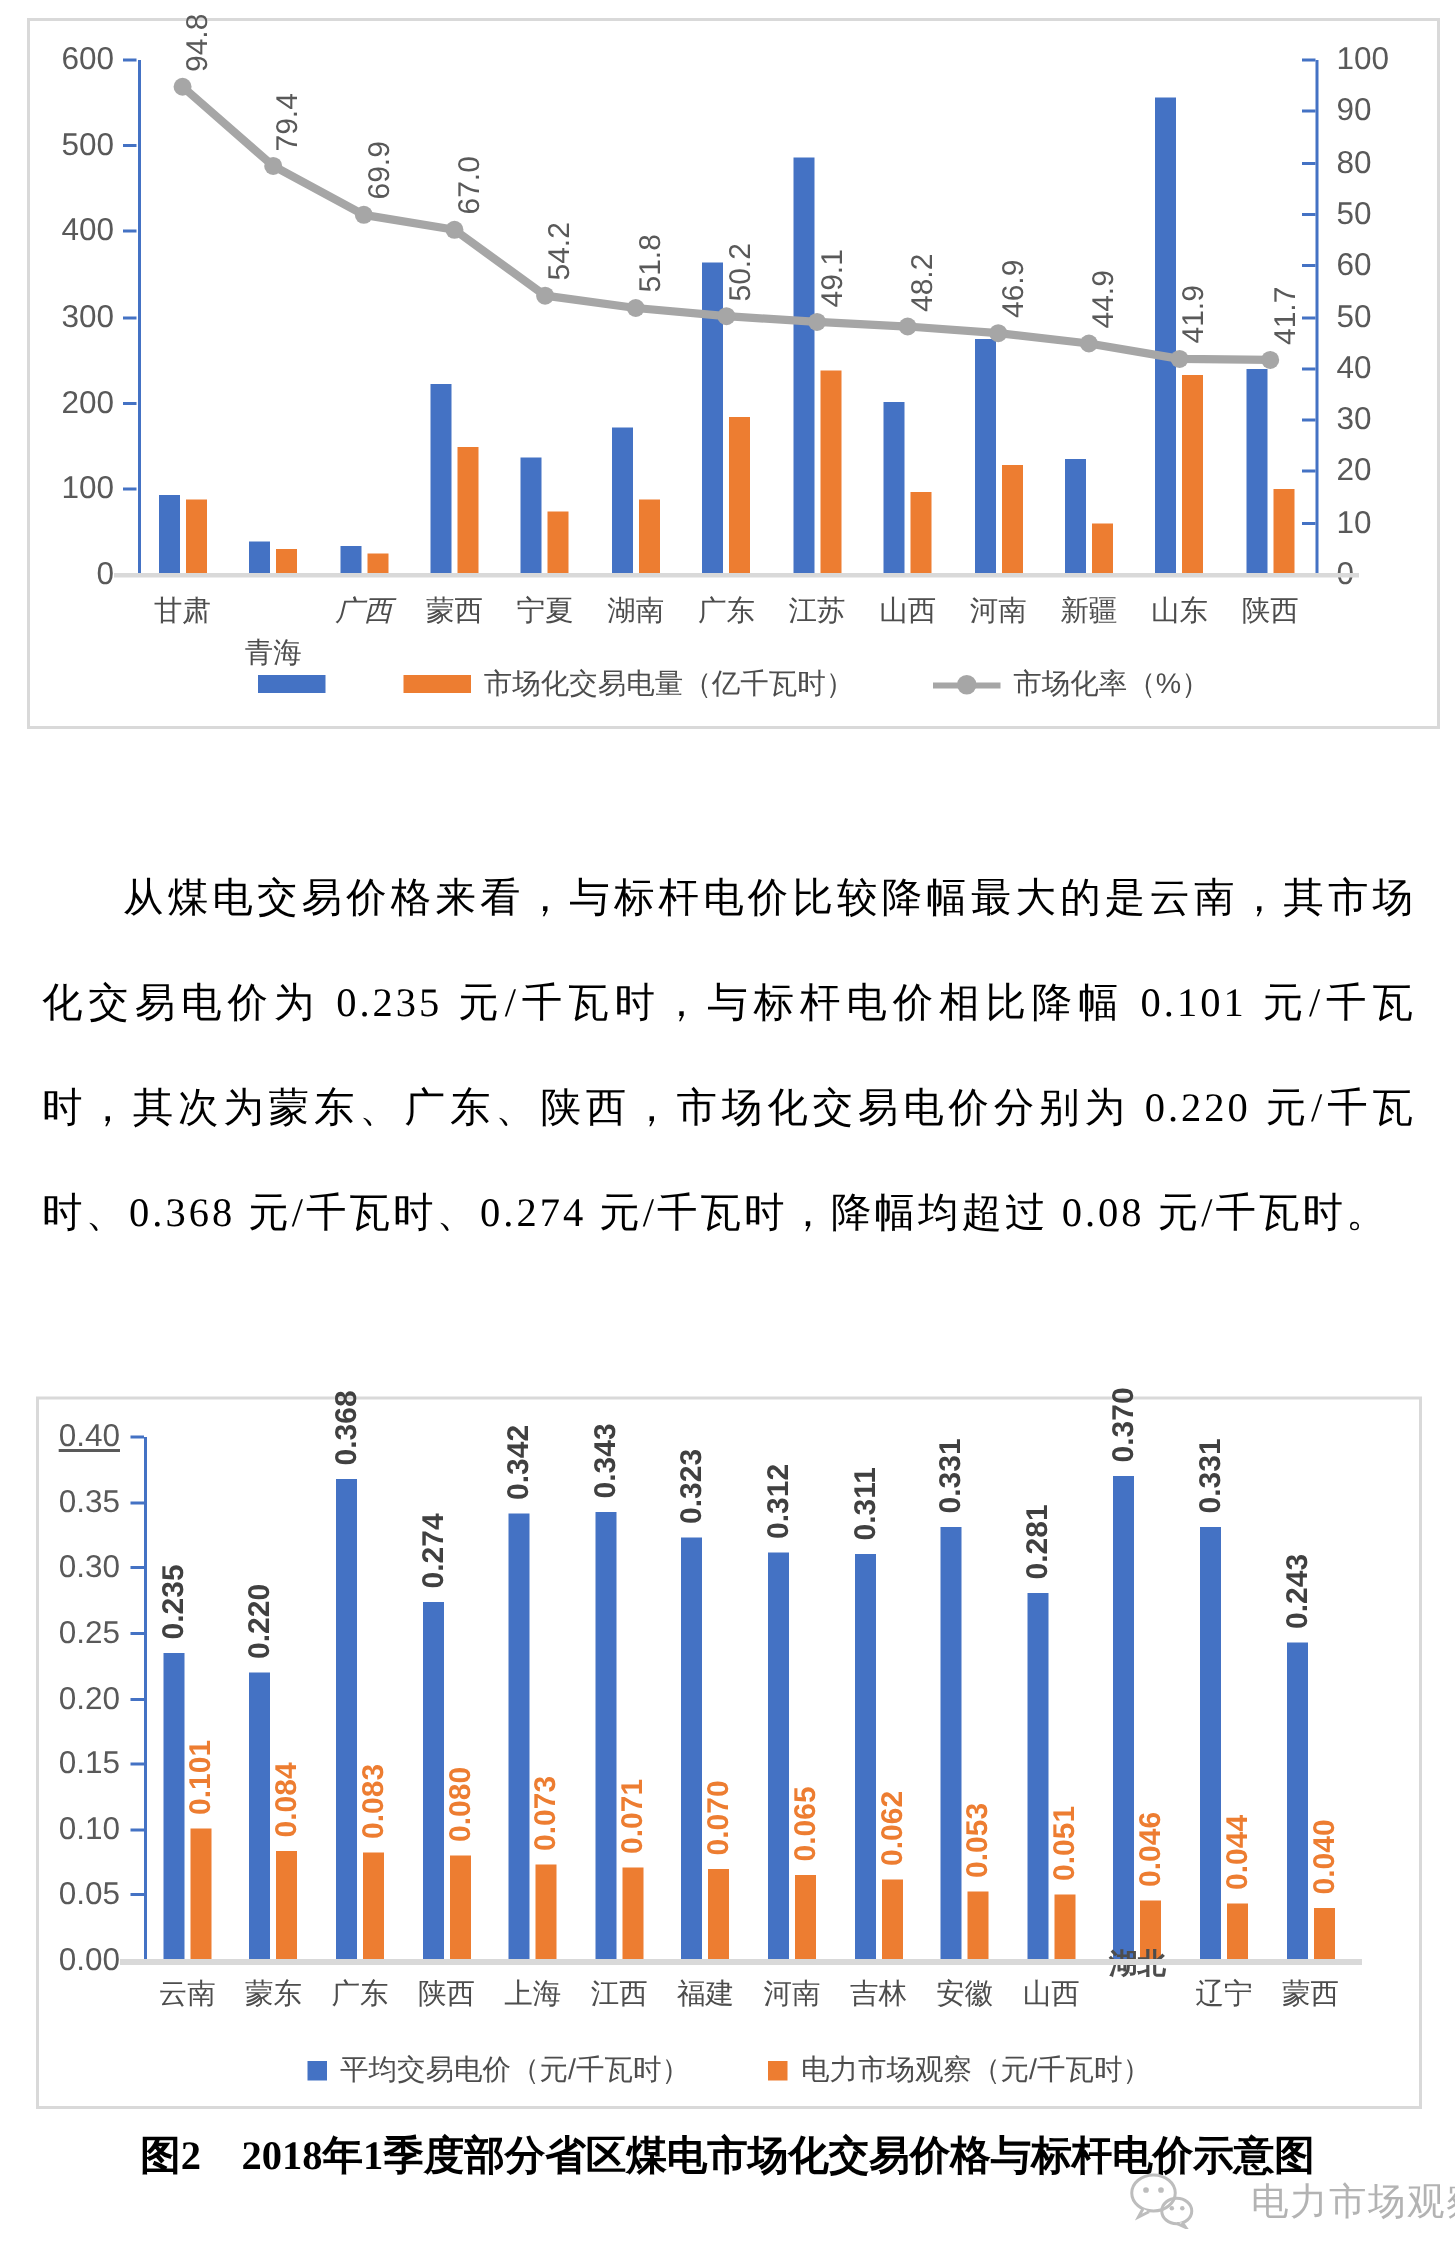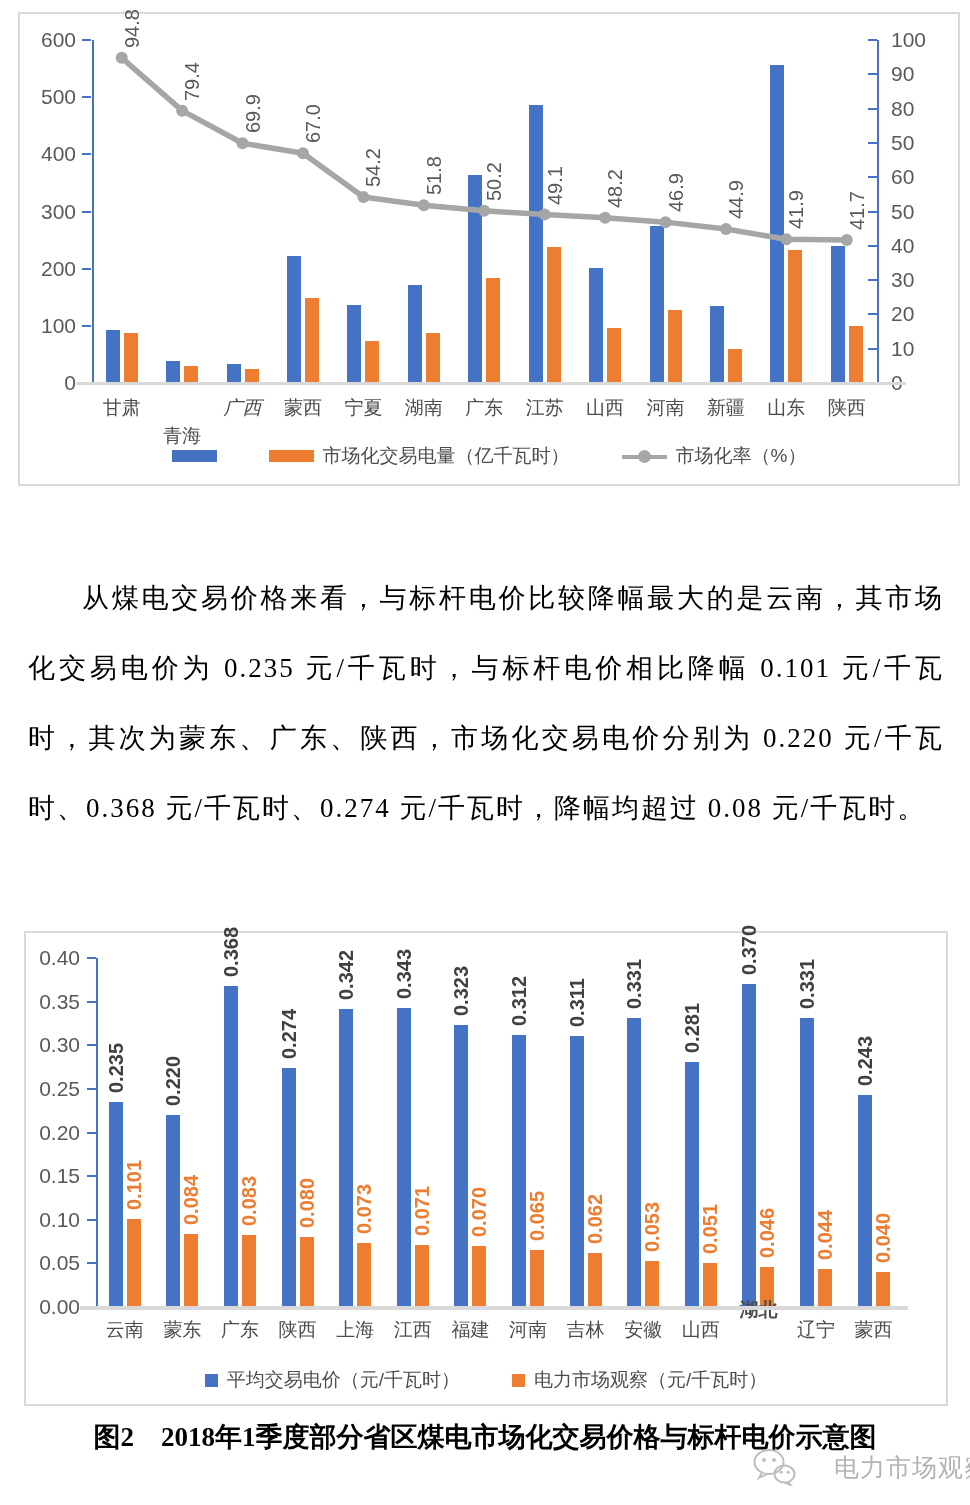--- a/index.html
+++ b/index.html
@@ -189,21 +189,21 @@
         <div class="ytick-label left" style="left: 0px; top: 231.125px; width: 54px;">0.15</div>
         <div class="tick" style="left: 61px; top: 242.125px;"></div>
         <div class="ytick-label left" style="left: 0px; top: 187.5px; width: 54px;">0.20</div>
         <div class="tick" style="left: 61px; top: 198.5px;"></div>
         <div class="ytick-label left" style="left: 0px; top: 143.875px; width: 54px;">0.25</div>
         <div class="tick" style="left: 61px; top: 154.875px;"></div>
         <div class="ytick-label left" style="left: 0px; top: 100.25px; width: 54px;">0.30</div>
         <div class="tick" style="left: 61px; top: 111.25px;"></div>
         <div class="ytick-label left" style="left: 0px; top: 56.625px; width: 54px;">0.35</div>
         <div class="tick" style="left: 61px; top: 67.625px;"></div>
-        <div class="ytick-label left" style="left: 0px; top: 13px; width: 54px;">0.40</div>
+        <div class="ytick-label left" style="left: 0px; top: 13px; width: 54px; text-decoration: underline;">0.40</div>
         <div class="tick" style="left: 61px; top: 24px;"></div>
         <div class="axis-v" style="left: 70px; top: 25px; height: 349px;"></div>
         <div class="bar" style="left: 82.8px; top: 168.963px; width: 14px; height: 205.037px; background: rgb(68, 114, 196);"></div>
         <div class="bar" style="left: 100.8px; top: 285.877px; width: 14px; height: 88.1225px; background: rgb(237, 125, 49);"></div>
         <div class="vlabel c2-dlabel" style="left: 79.8px; top: 159.963px; color: rgb(64, 64, 64);">0.235</div>
         <div class="vlabel c2-dlabel" style="left: 97.8px; top: 276.877px; color: rgb(237, 125, 49);">0.101</div>
         <div class="cat-label" style="left: 68.8px; top: 384px; width: 60px;">云南</div>
         <div class="bar" style="left: 140.4px; top: 182.05px; width: 14px; height: 191.95px; background: rgb(68, 114, 196);"></div>
         <div class="bar" style="left: 158.4px; top: 300.71px; width: 14px; height: 73.29px; background: rgb(237, 125, 49);"></div>
         <div class="vlabel c2-dlabel" style="left: 137.4px; top: 173.05px; color: rgb(64, 64, 64);">0.220</div>

